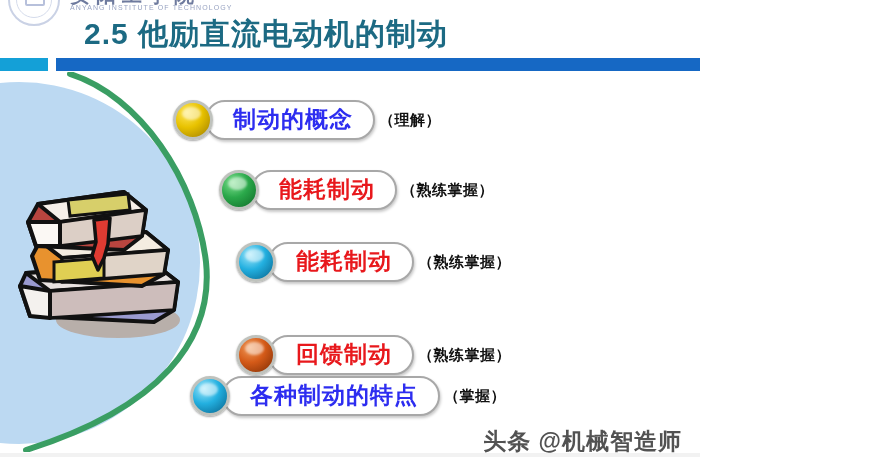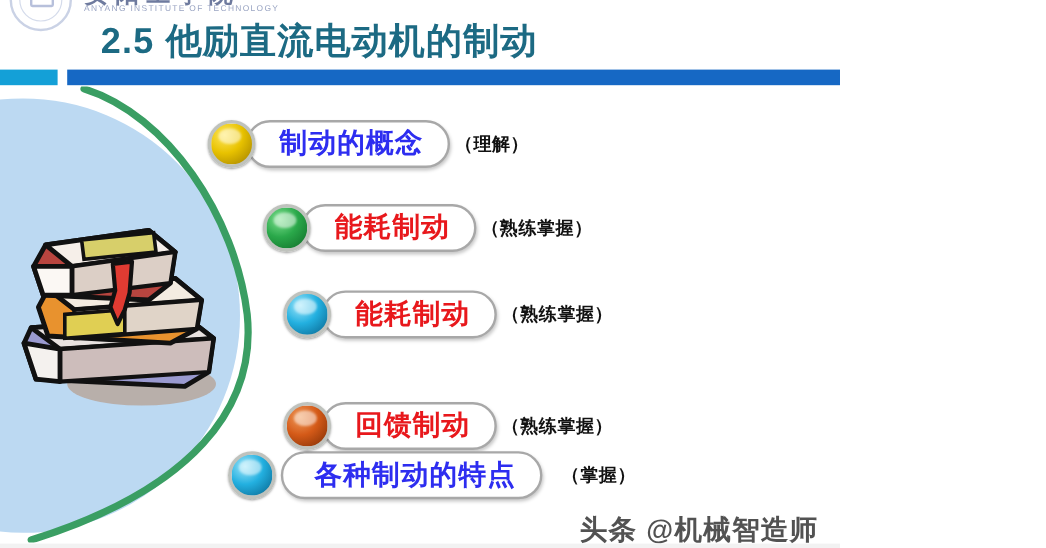--- a/index.html
+++ b/index.html
@@ -281,21 +281,21 @@
   <div class="node" style="left:236px; top:313px;margin-top:22px;">
     <div class="dot" style="background:radial-gradient(circle at 33% 28%, #f09a5a 0%, #d45a18 45%, #7c2c04 100%);">
       <div class="gloss"></div>
     </div>
     <div class="pill">
       <span class="pill-text t-red">回馈制动</span>
     </div>
     <span class="note">（熟练掌握）</span>
   </div>
 
-  <div class="node" style="left:190px; top:376px;gap:12px;">
+  <div class="node" style="left:190px; top:376px;">
     <div class="dot" style="background:radial-gradient(circle at 33% 28%, #9fe6fa 0%, #23b0e0 45%, #07618a 100%);">
       <div class="gloss"></div>
     </div>
     <div class="pill">
       <span class="pill-text t-blue">各种制动的特点</span>
     </div>
     <span class="note">（掌握）</span>
   </div>
 
   <div class="watermark">

